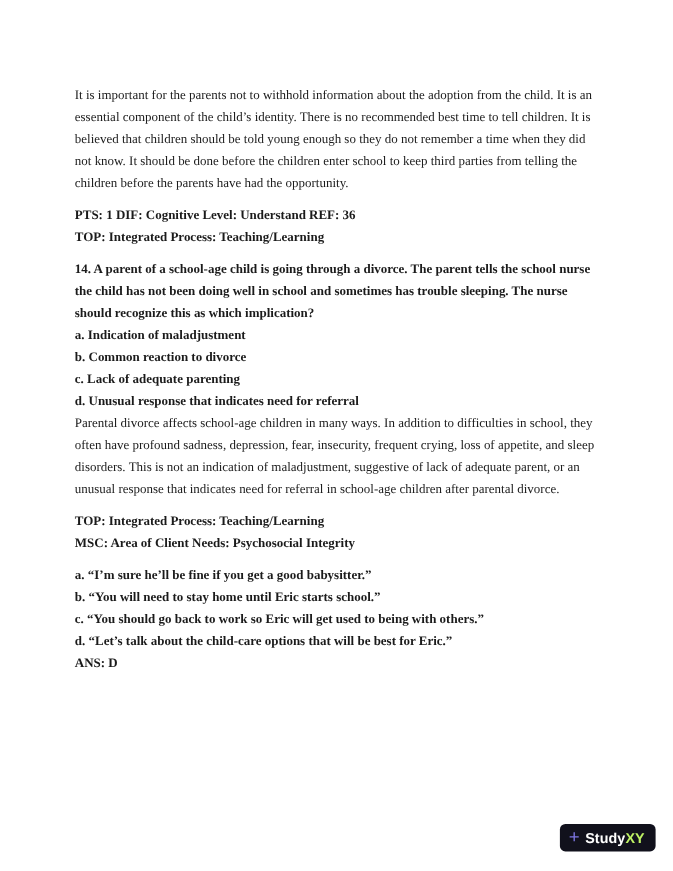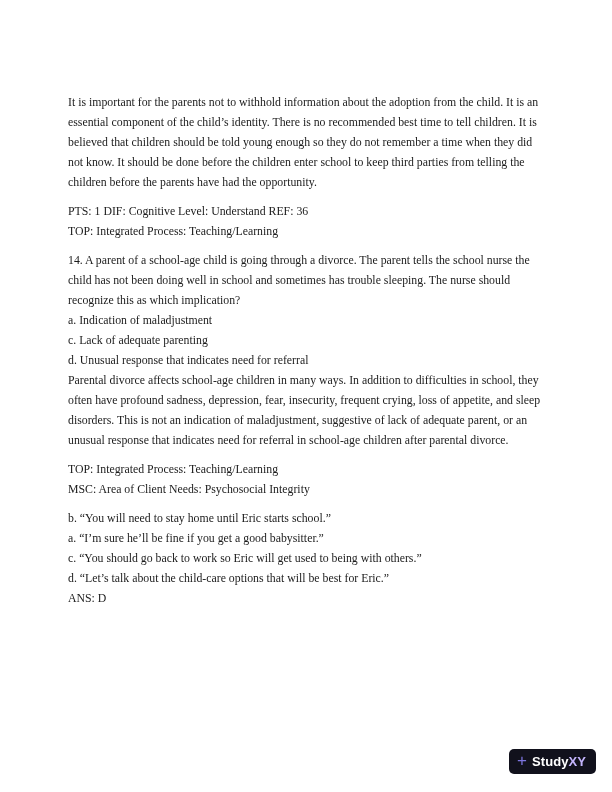--- a/index.html
+++ b/index.html
@@ -10,36 +10,37 @@
     width: 612px;
     height: 792px;
     background: #ffffff;
     position: relative;
     overflow: hidden;
     font-family: "Liberation Serif", serif;
   }
   .doc {
     position: absolute;
     left: 68px;
-    top: 92px;
+    top: 76px;
     width: 479px;
     font-size: 11.8px;
     line-height: 20px;
     color: #1b1b1b;
     text-align: left;
   }
   .block {
     margin: 0 0 9px 0;
   }
   .block:last-child { margin-bottom: 0; }
   .doc p {
     margin: 0;
   }
   .meta-line, .option-line, .answer-line, .stem {
     margin: 0;
+    font-weight: bold;
   }
   .logo-badge {
     position: absolute;
     left: 509px;
     top: 749px;
     height: 25px;
     background: #11111c;
     border-radius: 5px;
     display: flex;
     align-items: center;
@@ -56,53 +57,54 @@
     margin-top: -2px;
   }
   .logo-text {
     font-size: 13px;
     font-weight: 700;
     color: #ffffff;
     letter-spacing: 0.1px;
     line-height: 1;
   }
   .logo-xy {
-    color: #c4b5fd;
+    color: #bef264;
   }
 </style>
 </head>
 <body>
 
 <div class="doc">
 
   <div class="block">
     <p>It is important for the parents not to withhold information about the adoption from the child. It is an essential component of the child’s identity. There is no recommended best time to tell children. It is believed that children should be told young enough so they do not remember a time when they did not know. It should be done before the children enter school to keep third parties from telling the children before the parents have had the opportunity.</p>
   </div>
 
   <div class="block">
     <p class="meta-line">PTS: 1 DIF: Cognitive Level: Understand REF: 36</p>
     <p class="meta-line">TOP: Integrated Process: Teaching/Learning</p>
   </div>
 
   <div class="block">
     <p class="stem">14. A parent of a school-age child is going through a divorce. The parent tells the school nurse the child has not been doing well in school and sometimes has trouble sleeping. The nurse should recognize this as which implication?</p>
     <p class="option-line">a. Indication of maladjustment</p>
+    <p class="option-line">b. Common reaction to divorce</p>
     <p class="option-line">c. Lack of adequate parenting</p>
     <p class="option-line">d. Unusual response that indicates need for referral</p>
     <p>Parental divorce affects school-age children in many ways. In addition to difficulties in school, they often have profound sadness, depression, fear, insecurity, frequent crying, loss of appetite, and sleep disorders. This is not an indication of maladjustment, suggestive of lack of adequate parent, or an unusual response that indicates need for referral in school-age children after parental divorce.</p>
   </div>
 
   <div class="block">
     <p class="meta-line">TOP: Integrated Process: Teaching/Learning</p>
     <p class="meta-line">MSC: Area of Client Needs: Psychosocial Integrity</p>
   </div>
 
   <div class="block">
+    <p class="option-line">a. “I’m sure he’ll be fine if you get a good babysitter.”</p>
     <p class="option-line">b. “You will need to stay home until Eric starts school.”</p>
-    <p class="option-line">a. “I’m sure he’ll be fine if you get a good babysitter.”</p>
     <p class="option-line">c. “You should go back to work so Eric will get used to being with others.”</p>
     <p class="option-line">d. “Let’s talk about the child-care options that will be best for Eric.”</p>
     <p class="answer-line">ANS: D</p>
   </div>
 
 </div>
 
 <div class="logo-badge">
   <span class="logo-plus">+</span>
   <span class="logo-text"><span>Study</span><span class="logo-xy">XY</span></span>

